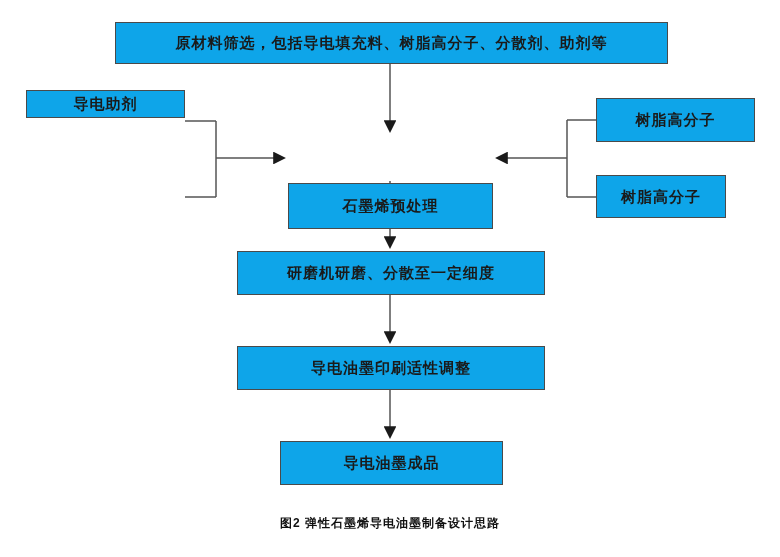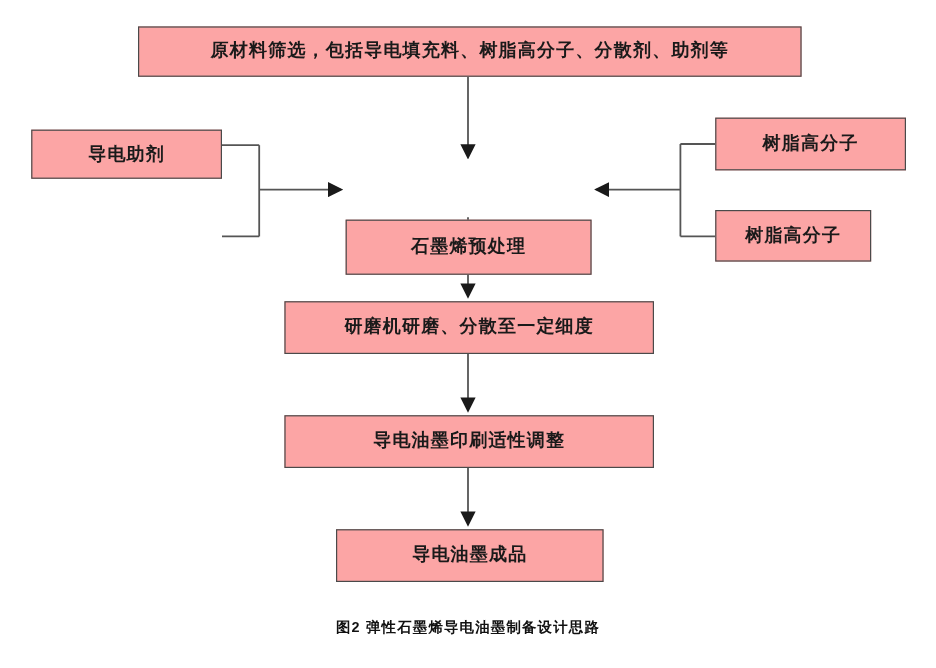--- a/index.html
+++ b/index.html
@@ -19,33 +19,33 @@
     position: absolute;
     left: 0;
     top: 0;
     width: 780px;
     height: 557px;
   }
   .node {
     position: absolute;
     box-sizing: border-box;
     border: 1.5px solid #4a4a4a;
-    background: #fca5a5;
+    background: #0ea5e9;
     display: flex;
     align-items: center;
     justify-content: center;
     text-align: center;
     font-size: 15px;
     font-weight: 700;
     color: #1a1a1a;
     line-height: 1.2;
     letter-spacing: 1px;
   }
   .node-raw        { left: 115px; top: 22px;  width: 553px; height: 42px; }
-  .node-cond-add   { left: 26px;  top: 108px;  width: 159px; height: 41px; }
+  .node-cond-add   { left: 26px;  top: 90px;  width: 159px; height: 28px; }
   .node-dil-solv   { left: 26px;  top: 175px; width: 159px; height: 43px; }
   .node-disp-aid   { left: 596px; top: 98px;  width: 159px; height: 44px; }
   .node-resin      { left: 596px; top: 175px; width: 130px; height: 43px; }
   .node-pretreat   { left: 288px; top: 135px; width: 205px; height: 46px; margin-top: 48px; }
   .node-grind      { left: 237px; top: 251px; width: 308px; height: 44px; }
   .node-printadj   { left: 237px; top: 346px; width: 308px; height: 44px; }
   .node-finished   { left: 280px; top: 441px; width: 223px; height: 44px; }
   .caption {
     position: absolute;
     left: 0;

